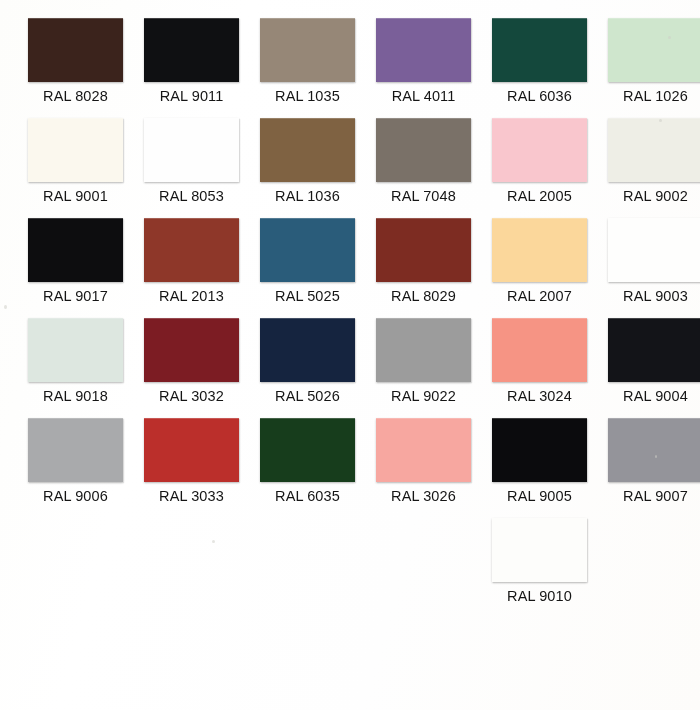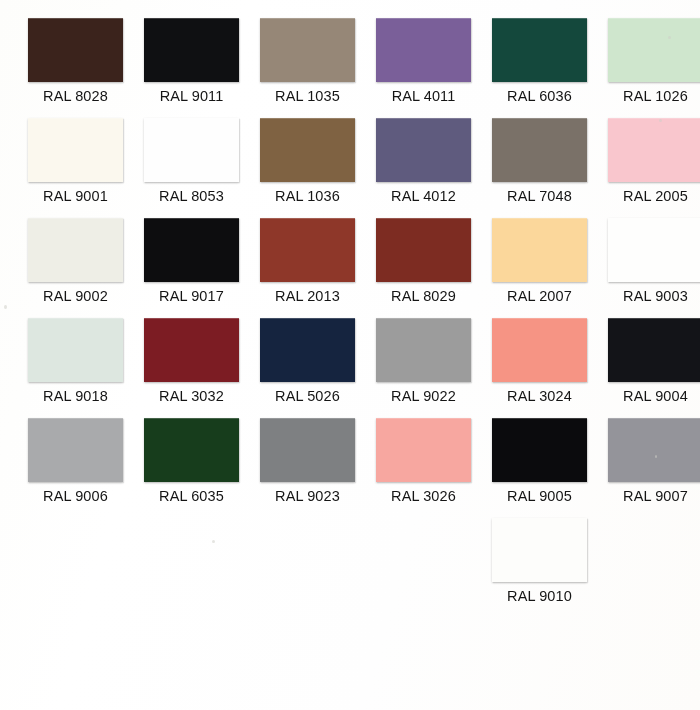--- a/index.html
+++ b/index.html
@@ -127,44 +127,44 @@
     </div>
     <div class="swatch-cell">
       <div class="swatch" style="background: rgb(254, 254, 254);"></div>
       <div class="swatch-label">RAL 8053</div>
     </div>
     <div class="swatch-cell">
       <div class="swatch" style="background: rgb(127, 98, 66);"></div>
       <div class="swatch-label">RAL 1036</div>
     </div>
     <div class="swatch-cell">
-      <div class="swatch" style="background: rgb(95, 91, 126);"></div>
-      <div class="swatch-label">RAL 4012</div>
-    </div>
-    <div class="swatch-cell">
       <div class="swatch" style="background: rgb(122, 113, 104);"></div>
       <div class="swatch-label">RAL 7048</div>
     </div>
     <div class="swatch-cell">
       <div class="swatch" style="background: rgb(249, 198, 205);"></div>
       <div class="swatch-label">RAL 2005</div>
     </div>
     <div class="swatch-cell">
       <div class="swatch" style="background: rgb(238, 238, 230);"></div>
       <div class="swatch-label">RAL 9002</div>
     </div>
     <div class="swatch-cell">
       <div class="swatch" style="background: rgb(13, 13, 15);"></div>
       <div class="swatch-label">RAL 9017</div>
     </div>
     <div class="swatch-cell">
       <div class="swatch" style="background: rgb(142, 55, 41);"></div>
       <div class="swatch-label">RAL 2013</div>
     </div>
     <div class="swatch-cell">
+      <div class="swatch" style="background: rgb(42, 92, 122);"></div>
+      <div class="swatch-label">RAL 5025</div>
+    </div>
+    <div class="swatch-cell">
       <div class="swatch" style="background: rgb(125, 44, 34);"></div>
       <div class="swatch-label">RAL 8029</div>
     </div>
     <div class="swatch-cell">
       <div class="swatch" style="background: rgb(251, 215, 155);"></div>
       <div class="swatch-label">RAL 2007</div>
     </div>
     <div class="swatch-cell">
       <div class="swatch" style="background: rgb(254, 254, 253);"></div>
       <div class="swatch-label">RAL 9003</div>
@@ -191,26 +191,26 @@
     </div>
     <div class="swatch-cell">
       <div class="swatch" style="background: rgb(19, 20, 24);"></div>
       <div class="swatch-label">RAL 9004</div>
     </div>
     <div class="swatch-cell">
       <div class="swatch" style="background: rgb(169, 170, 172);"></div>
       <div class="swatch-label">RAL 9006</div>
     </div>
     <div class="swatch-cell">
+      <div class="swatch" style="background: rgb(187, 47, 43);"></div>
+      <div class="swatch-label">RAL 3033</div>
+    </div>
+    <div class="swatch-cell">
       <div class="swatch" style="background: rgb(23, 61, 28);"></div>
       <div class="swatch-label">RAL 6035</div>
-    </div>
-    <div class="swatch-cell">
-      <div class="swatch" style="background: rgb(126, 128, 130);"></div>
-      <div class="swatch-label">RAL 9023</div>
     </div>
     <div class="swatch-cell">
       <div class="swatch" style="background: rgb(247, 167, 160);"></div>
       <div class="swatch-label">RAL 3026</div>
     </div>
     <div class="swatch-cell">
       <div class="swatch" style="background: rgb(11, 11, 13);"></div>
       <div class="swatch-label">RAL 9005</div>
     </div>
     <div class="swatch-cell">

